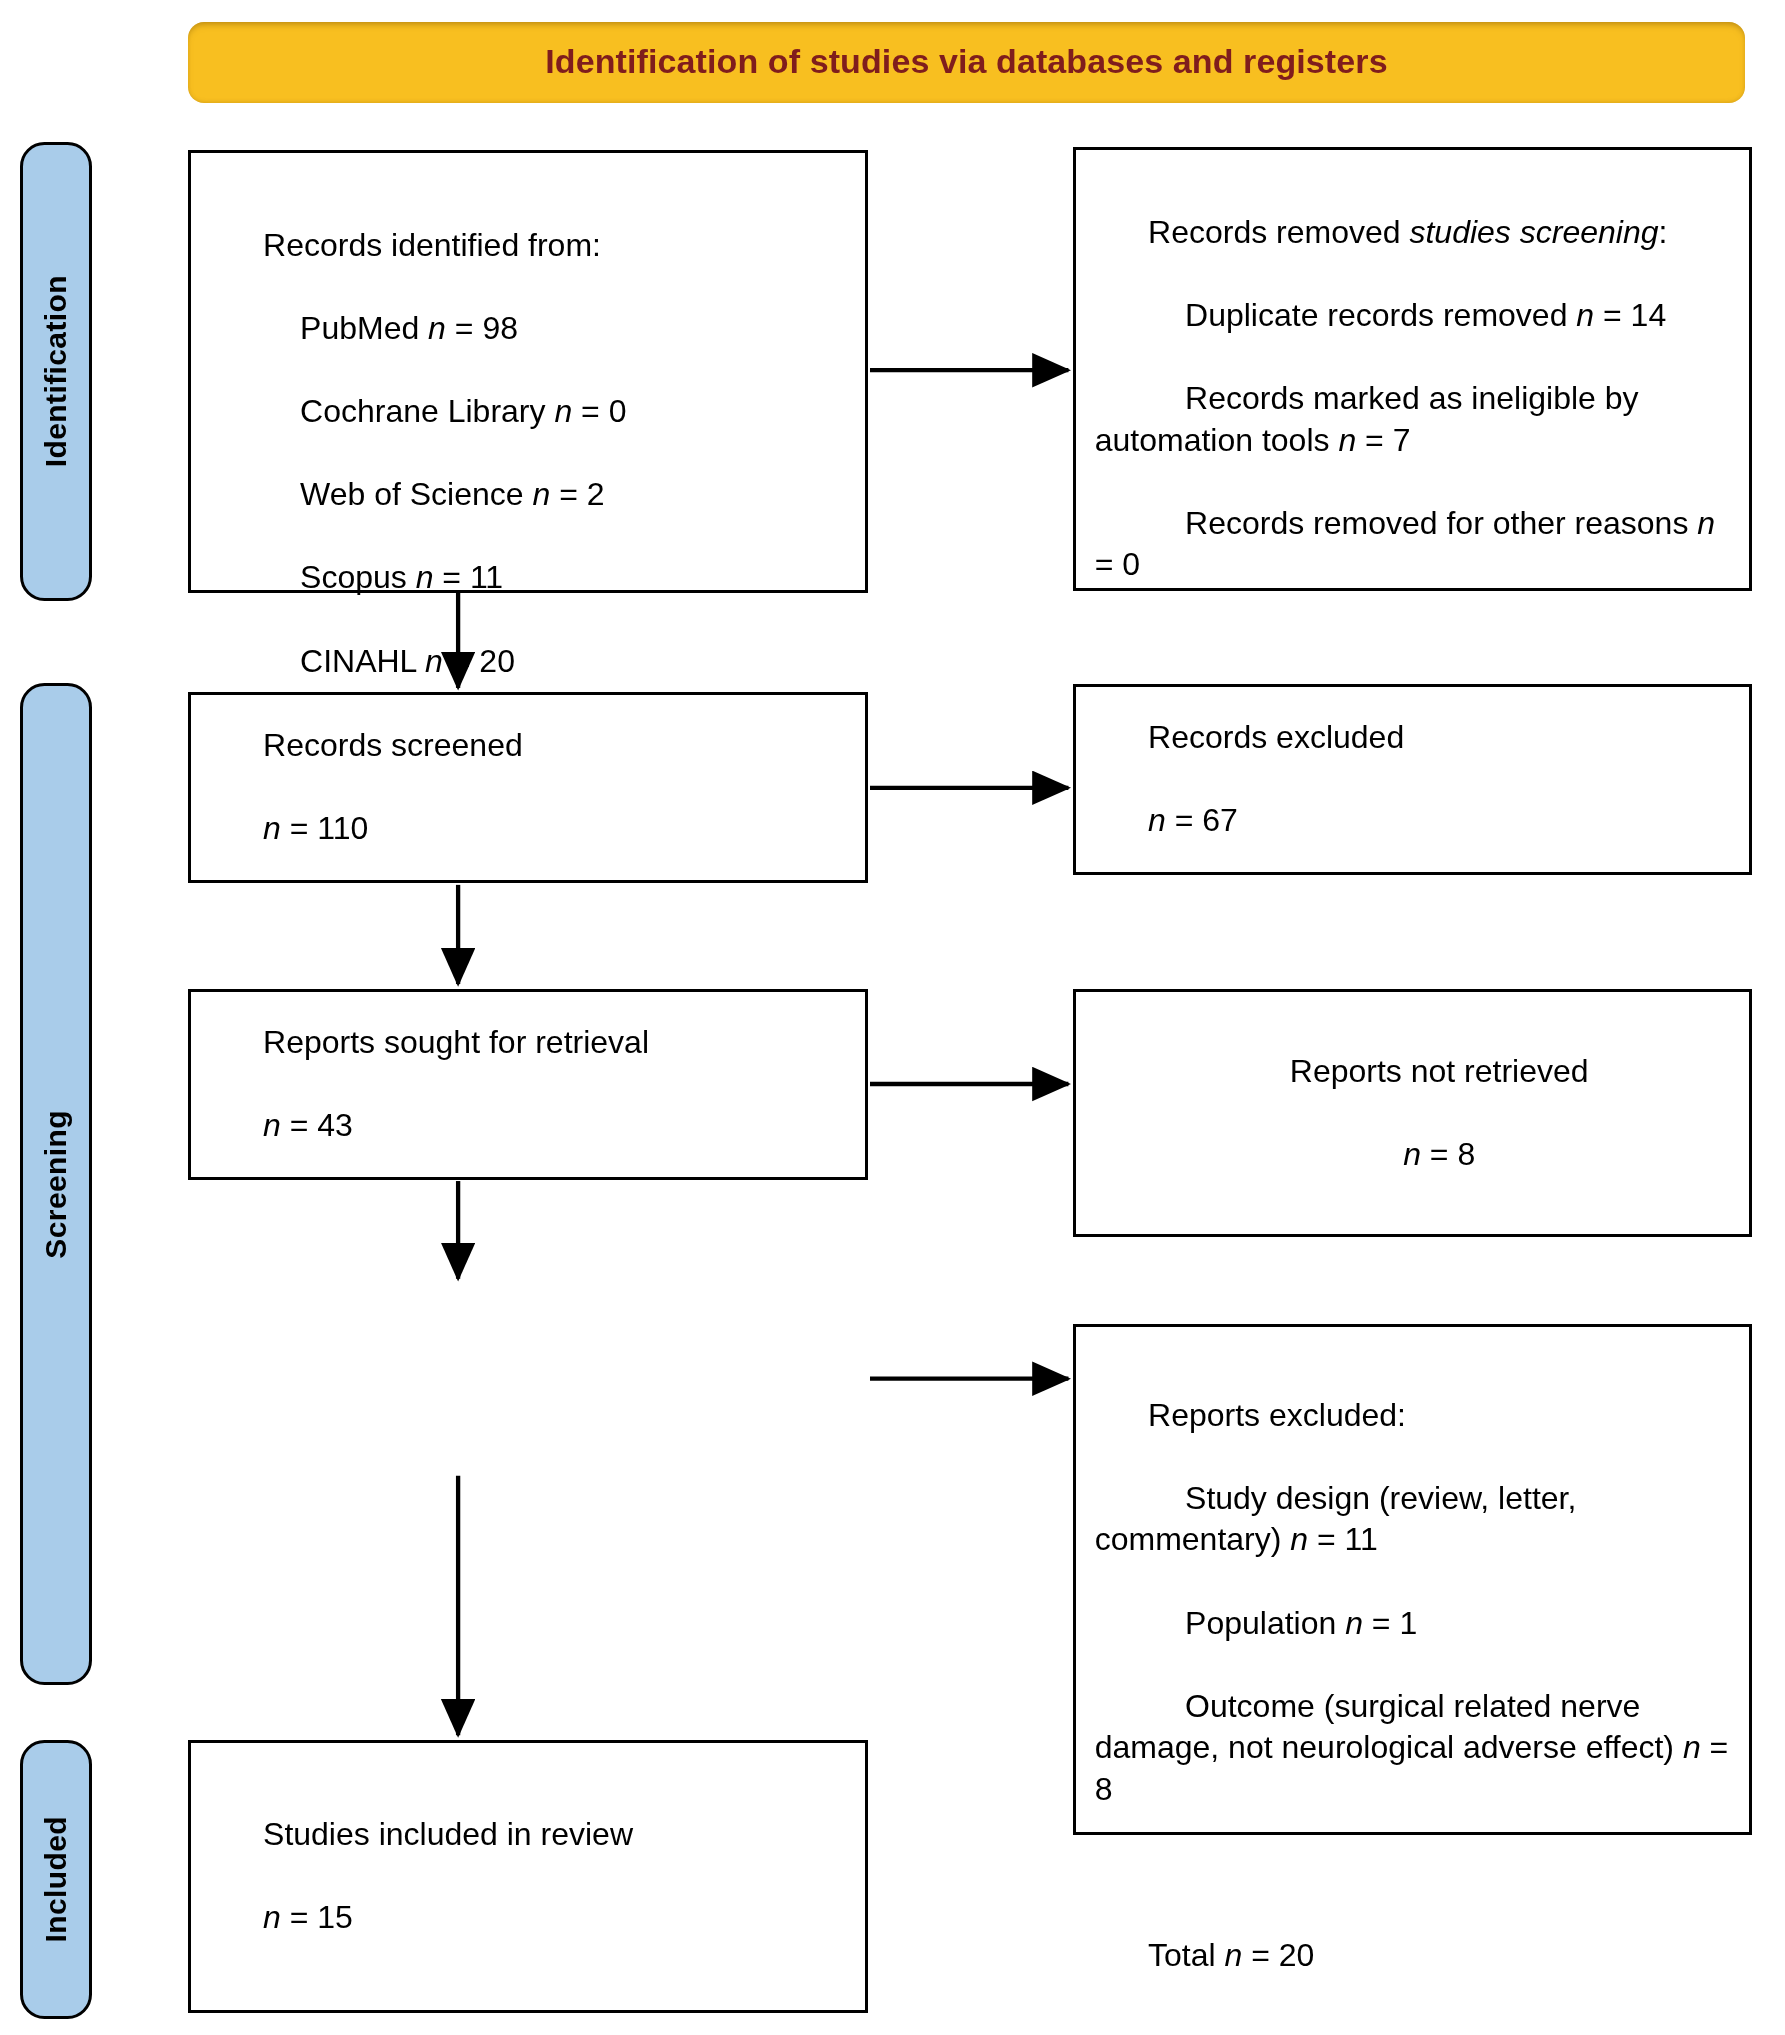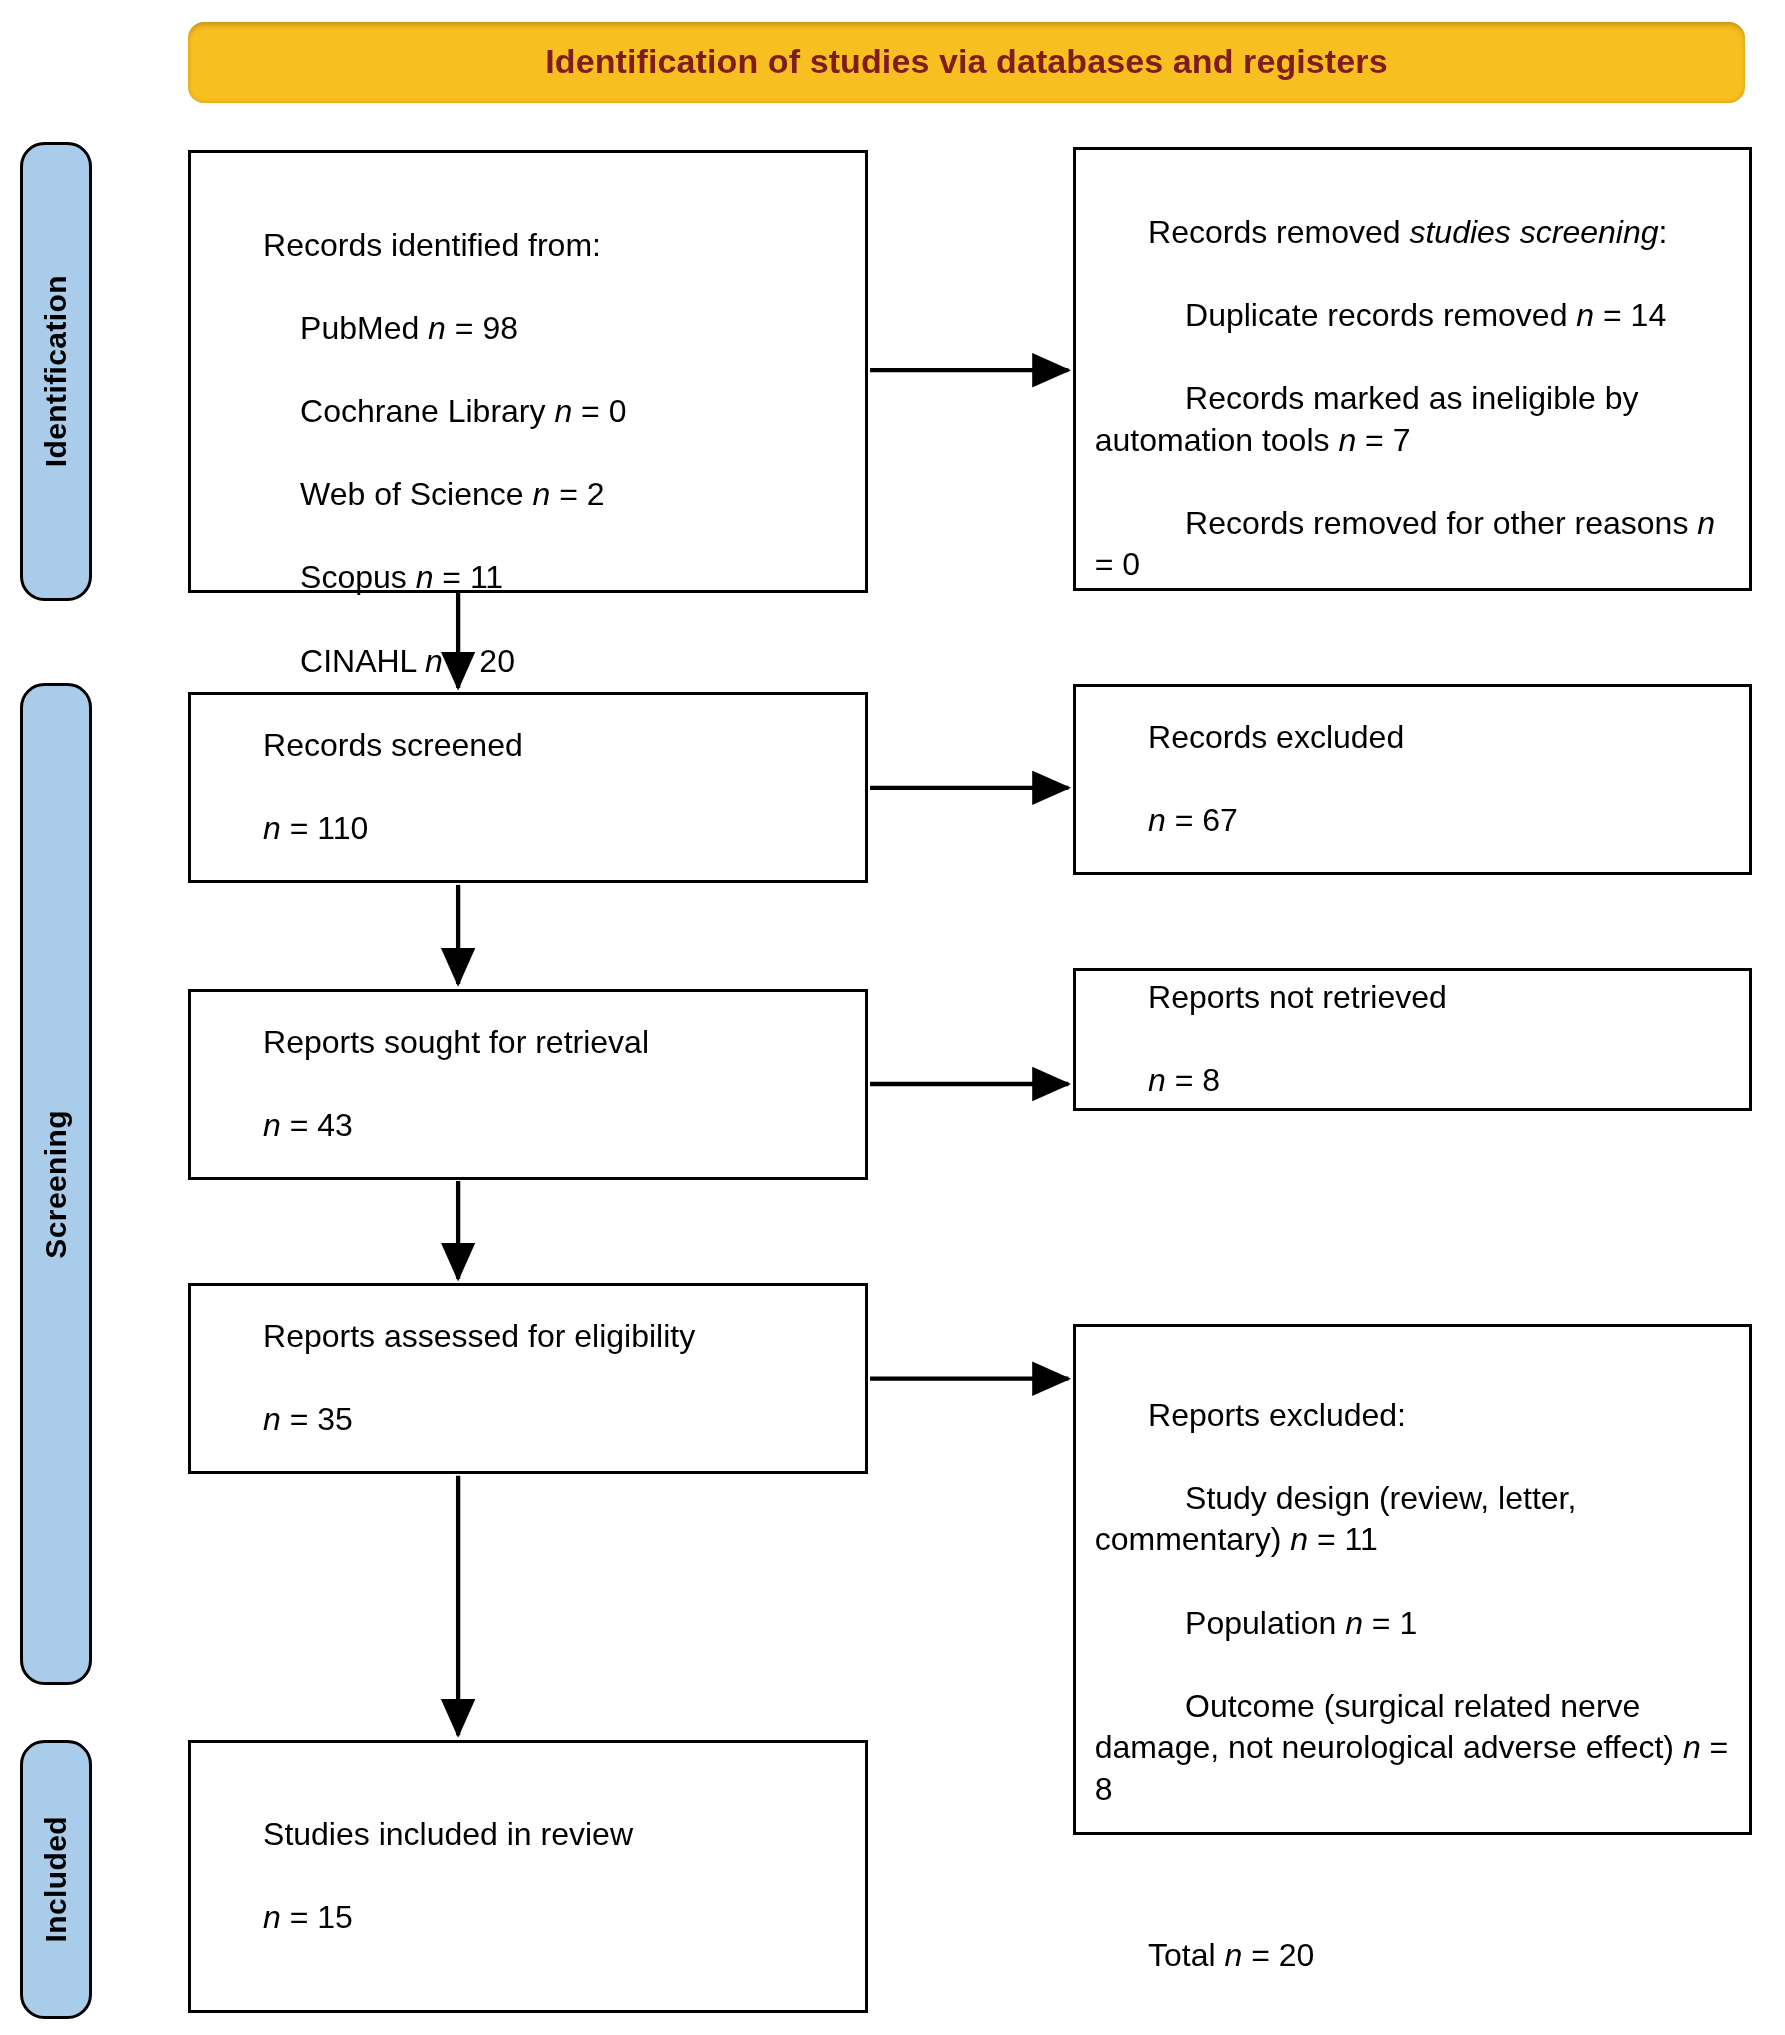--- a/index.html
+++ b/index.html
@@ -89,21 +89,21 @@
   
   #box-identified { left: 188px; top: 150px;  width: 680px; height: 443px; }
   #box-screened   { left: 188px; top: 692px;  width: 680px; height: 191px; }
   #box-sought     { left: 188px; top: 989px; width: 680px; height: 191px; }
   #box-assessed   { left: 188px; top: 1283px; width: 680px; height: 191px; }
   #box-included   { left: 188px; top: 1740px; width: 680px; height: 273px; }
 
   
   #box-removed       { left: 1073px; top: 147px;  width: 679px; height: 444px; }
   #box-excluded-rec  { left: 1073px; top: 684px;  width: 679px; height: 191px; }
-  #box-not-retrieved { left: 1073px; top: 968px; width: 679px; height: 143px; }
+  #box-not-retrieved { left: 1073px; top: 989px; width: 679px; height: 248px; text-align: center; }
   #box-excluded-rep  { left: 1073px; top: 1324px; width: 679px; height: 511px; }
 
   
   #box-identified .box-text,
   #box-removed .box-text,
   #box-excluded-rep .box-text { margin-top: 0; }
   #box-identified, #box-removed, #box-excluded-rep { justify-content: flex-start; }
   #box-identified { padding-top: 30px; }
   #box-removed    { padding-top: 20px; }
   #box-excluded-rep { padding-top: 26px; }
@@ -155,26 +155,20 @@
     </div>
   </div>
 
   <div class="box" id="box-sought">
     <div class="box-text">
       <span>Reports sought for retrieval</span><br>
       <span><em>n</em> = <span style="display:inline">43</span></span>
     </div>
   </div>
 
-  <div class="box" id="box-assessed">
-    <div class="box-text">
-      <span>Reports assessed for eligibility</span><br>
-      <span><em>n</em> = <span style="display:inline">35</span></span>
-    </div>
-  </div>
 
   <div class="box" id="box-included">
     <div class="box-text">
       <span>Studies included in review</span><br>
       <span><em>n</em> = <span style="display:inline">15</span></span>
     </div>
   </div>
 
   <div class="box" id="box-removed">
     <div class="box-text">

